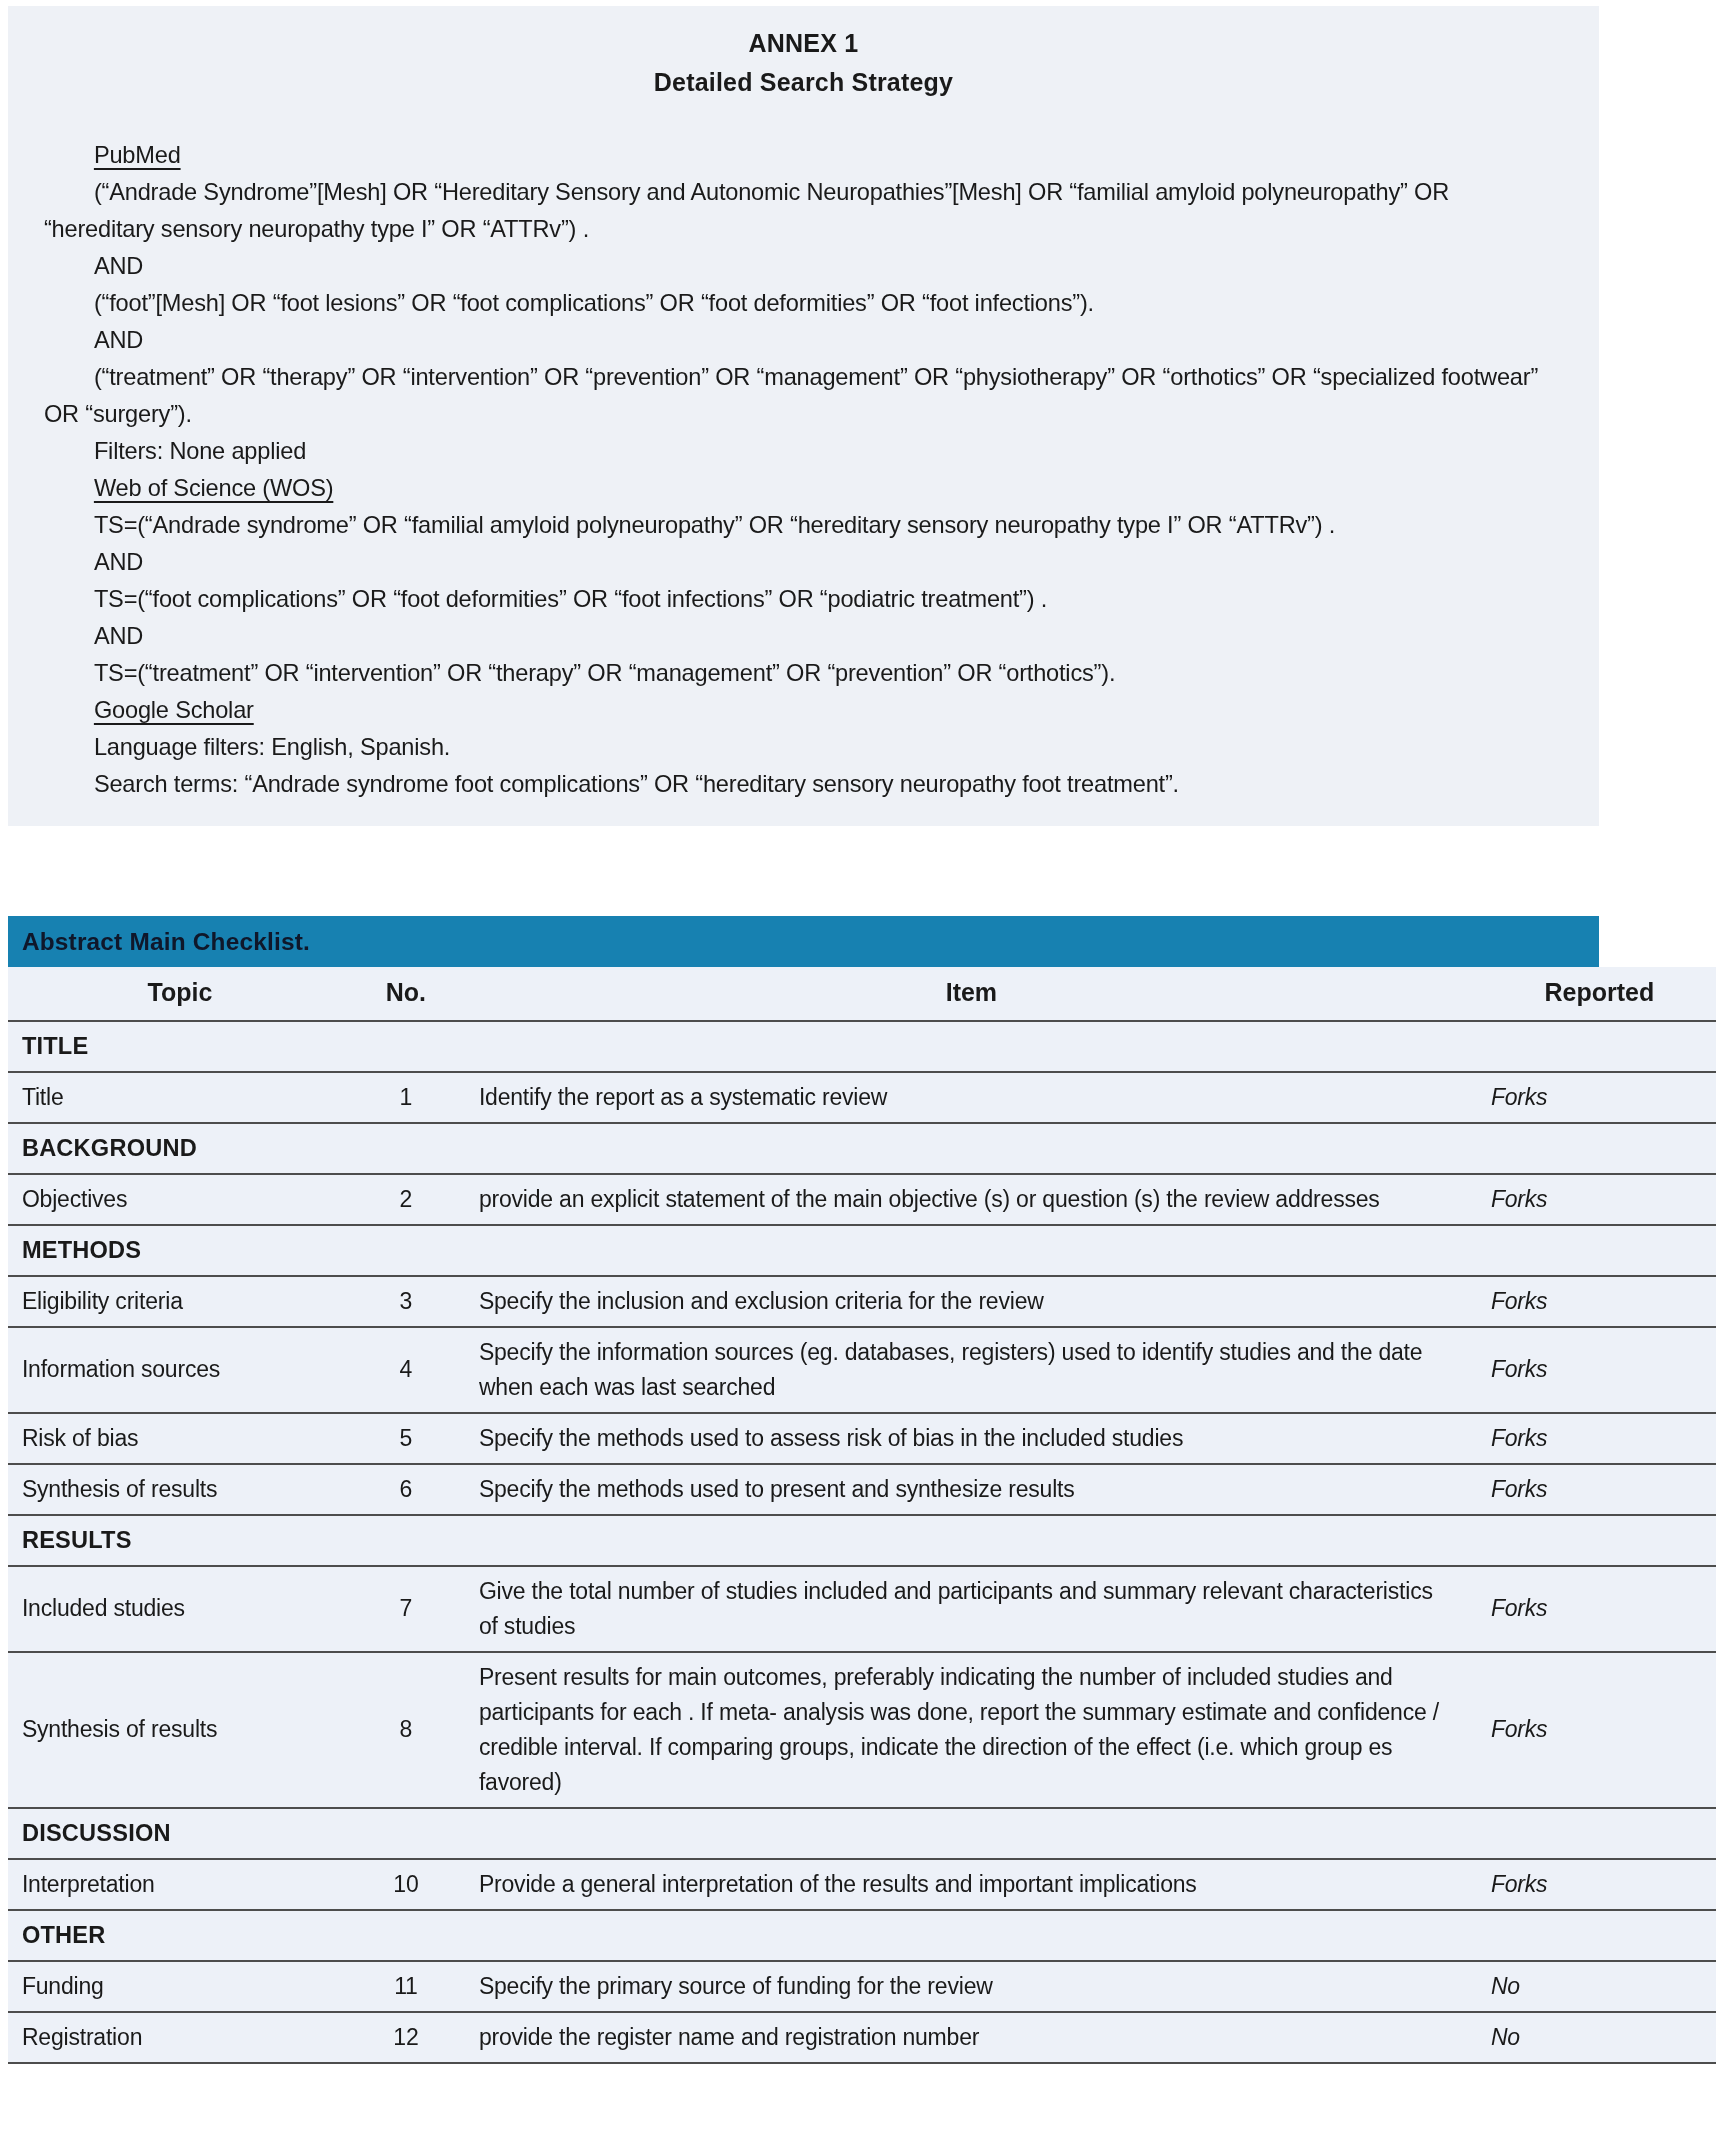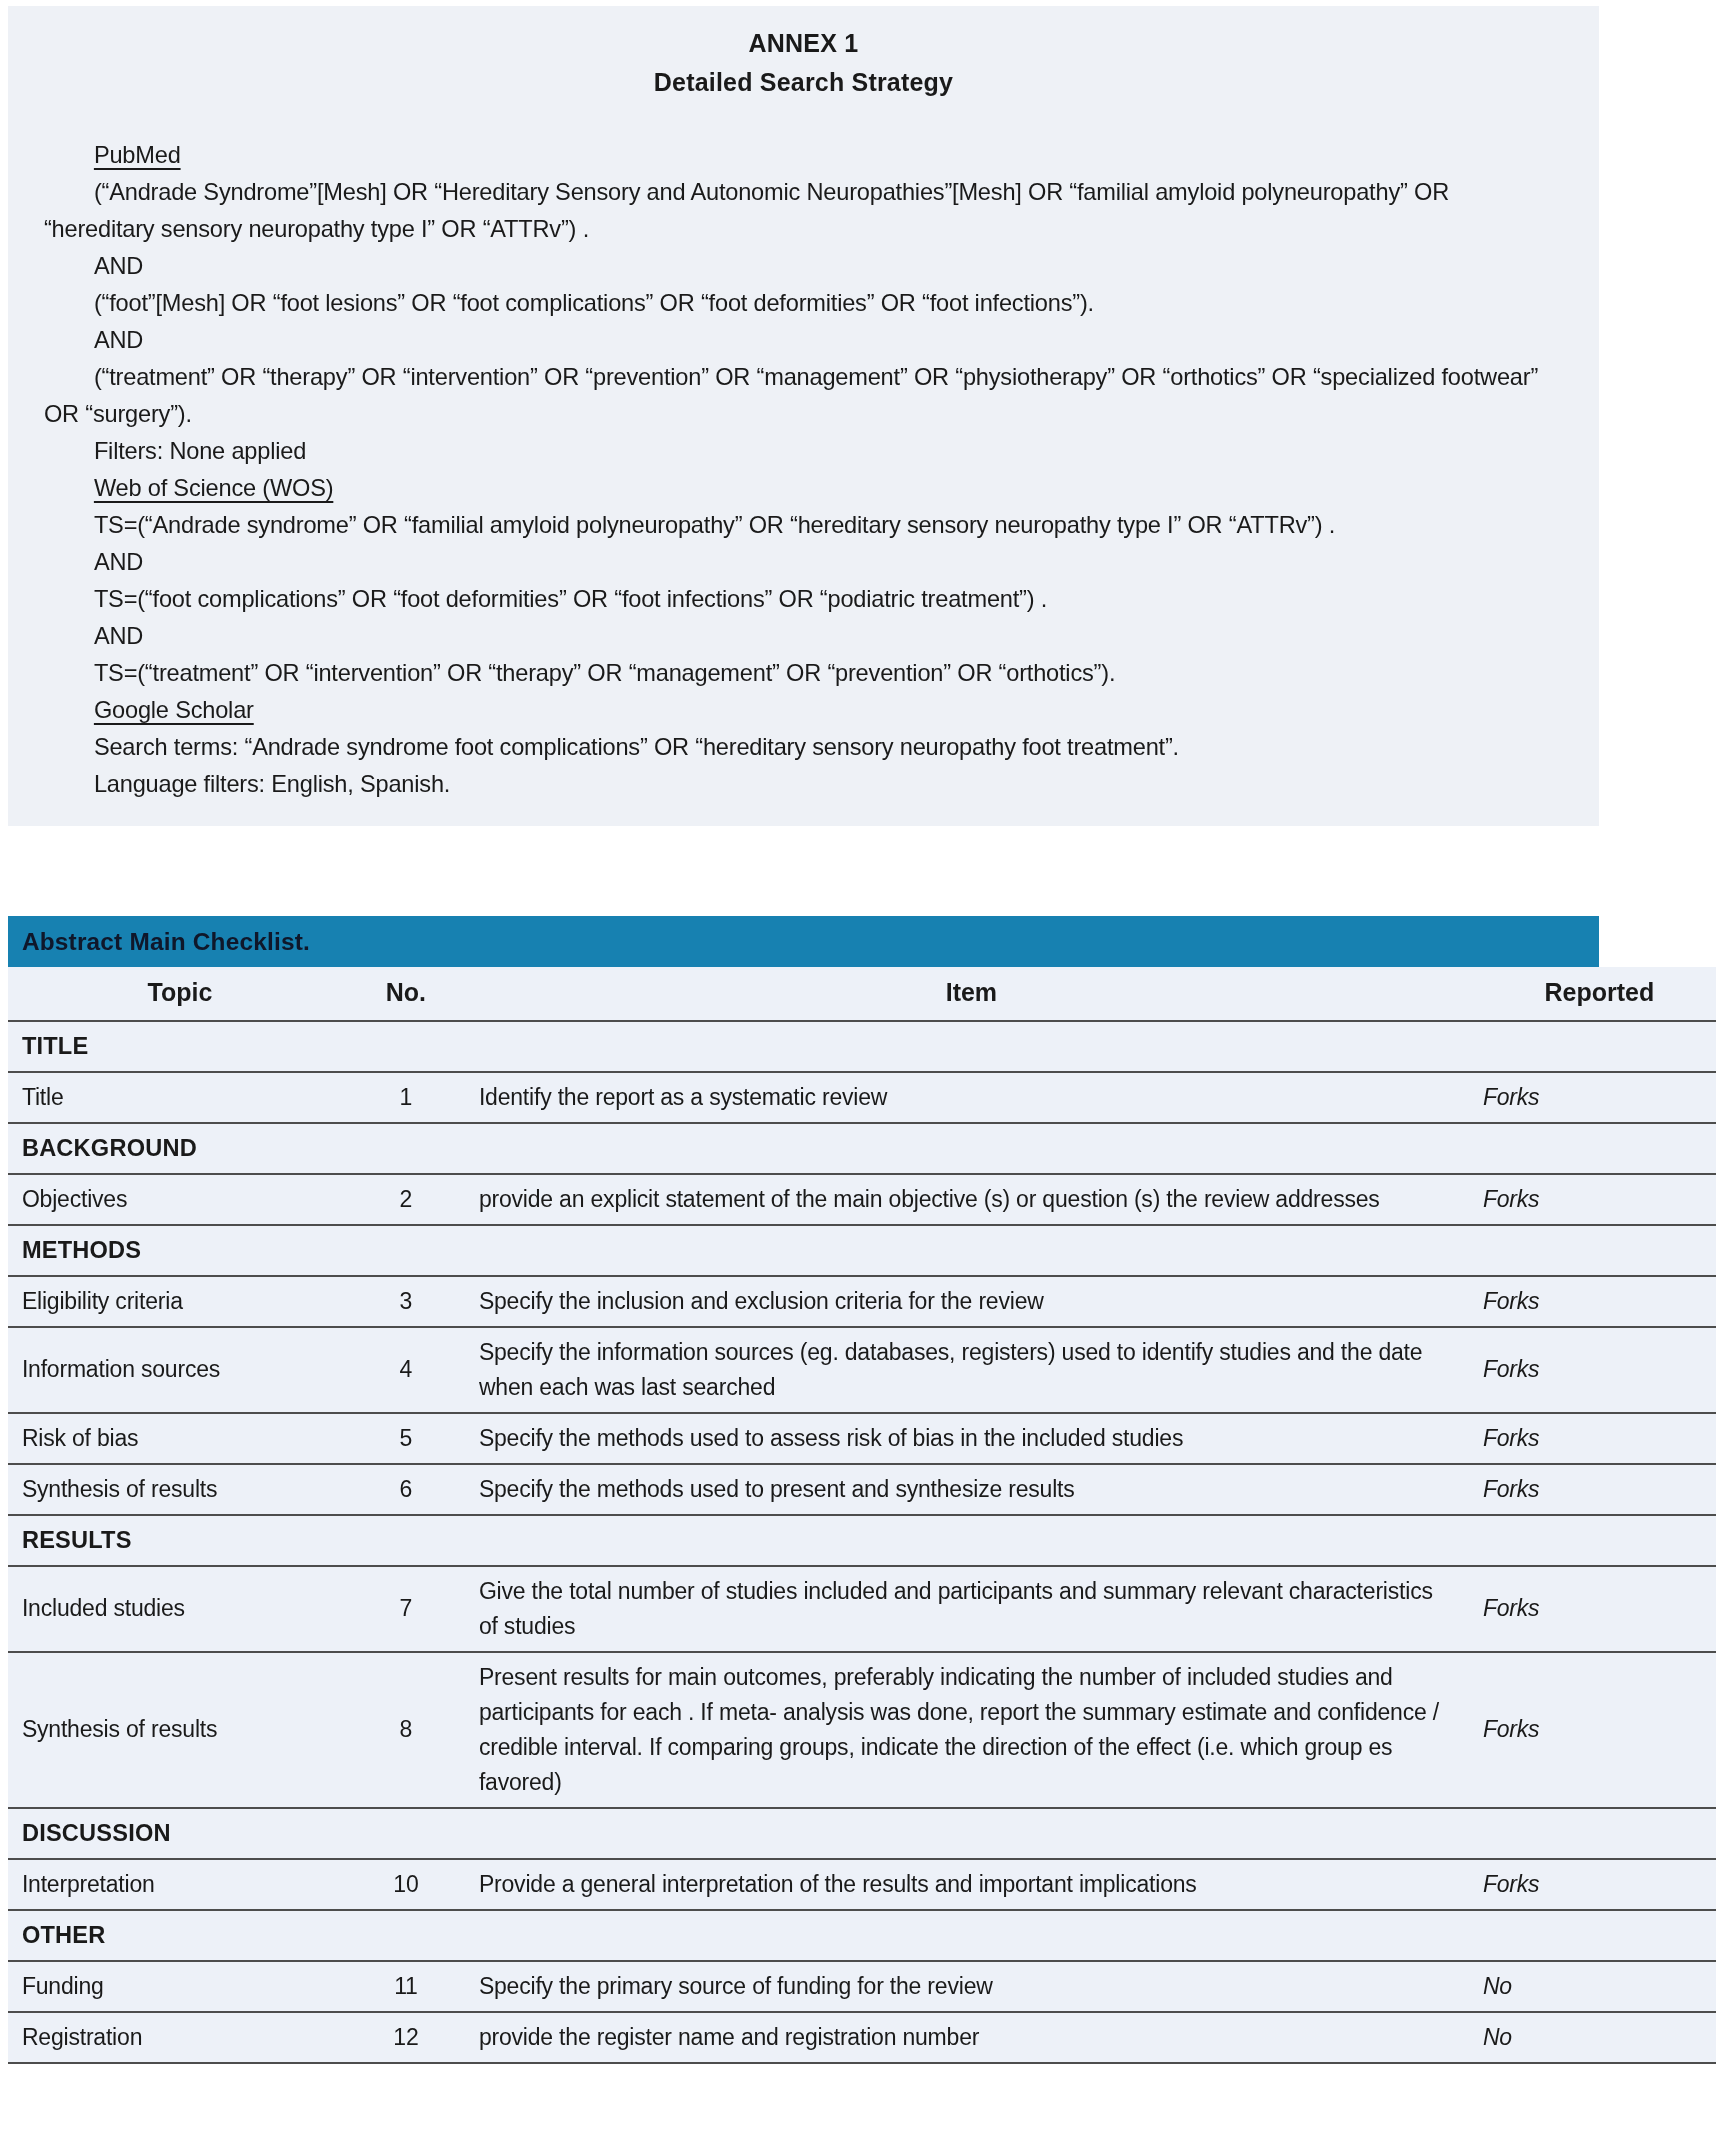--- a/index.html
+++ b/index.html
@@ -78,21 +78,21 @@
     text-align:center;
     padding:11px 0 12.6px 0;
   }
   thead tr{border-bottom:2.4px solid var(--rule);}
   tbody tr{border-top:2.4px solid var(--rule);}
   tbody tr:first-child{border-top:none;}
   tbody tr:last-child{border-bottom:2.4px solid var(--rule);}
   td{
     font-size:23px;
     line-height:35px;
-    padding:7px 0;
+    padding:7px 8px;
     vertical-align:middle;
     letter-spacing:-0.2px;
   }
   .section-row td{
     font-weight:bold;
     font-size:23.6px;
     padding-left:14px;
     letter-spacing:0.2px;
   }
   .c-topic{padding-left:14px;padding-right:7.9px;}
@@ -130,23 +130,23 @@
   <p class="line"><span class="line-text">AND</span></p>
 
   <p class="line"><span class="line-text">TS=(“foot complications” OR “foot deformities” OR “foot infections” OR “podiatric treatment”) .</span></p>
 
   <p class="line"><span class="line-text">AND</span></p>
 
   <p class="line"><span class="line-text">TS=(“treatment” OR “intervention” OR “therapy” OR “management” OR “prevention” OR “orthotics”).</span></p>
 
   <p class="line u"><span class="line-text">Google Scholar</span></p>
 
+  <p class="line"><span class="line-text">Language filters: English, Spanish.</span></p>
+
   <p class="line"><span class="line-text">Search terms: “Andrade syndrome foot complications” OR “hereditary sensory neuropathy foot treatment”.</span></p>
-
-  <p class="line"><span class="line-text">Language filters: English, Spanish.</span></p>
 </div>
   </section>
 
   <section class="checklist">
     <div class="checklist-header">
       <span>Abstract Main Checklist.</span>
     </div>
     <table>
       <colgroup>
         <col class="col-topic">

